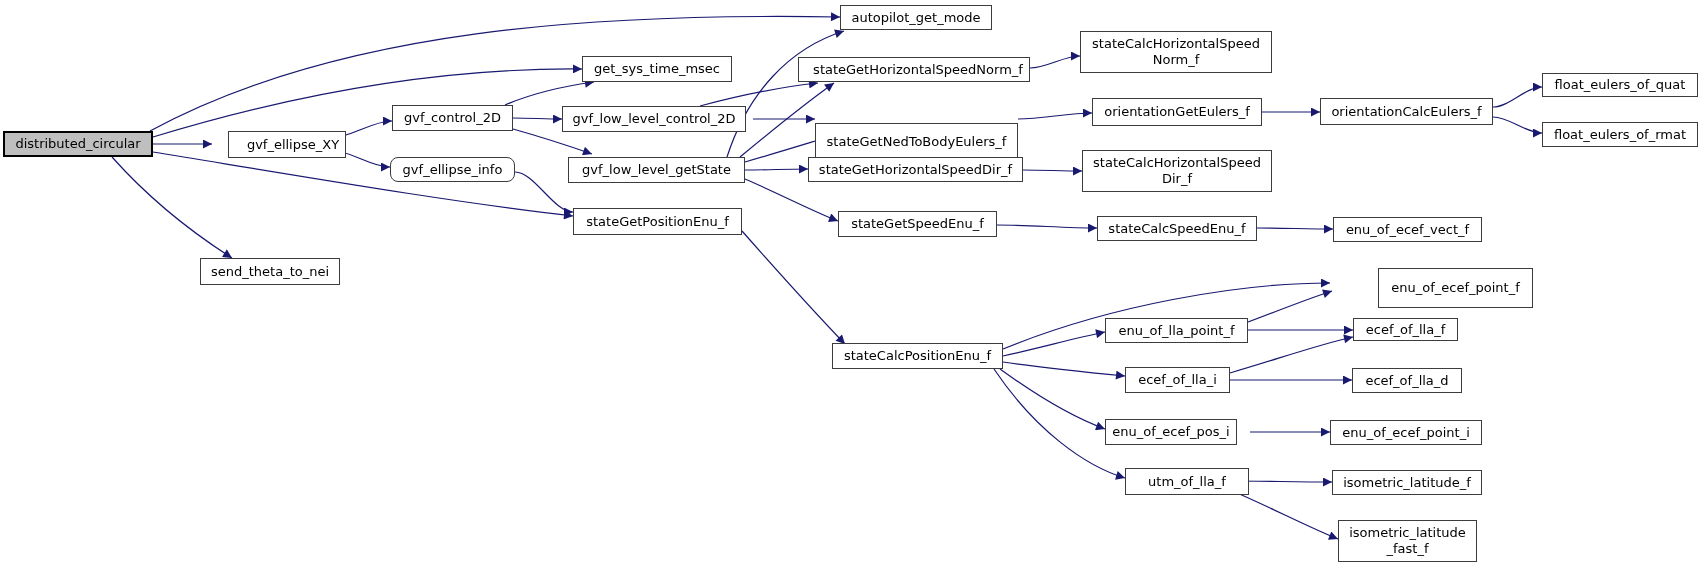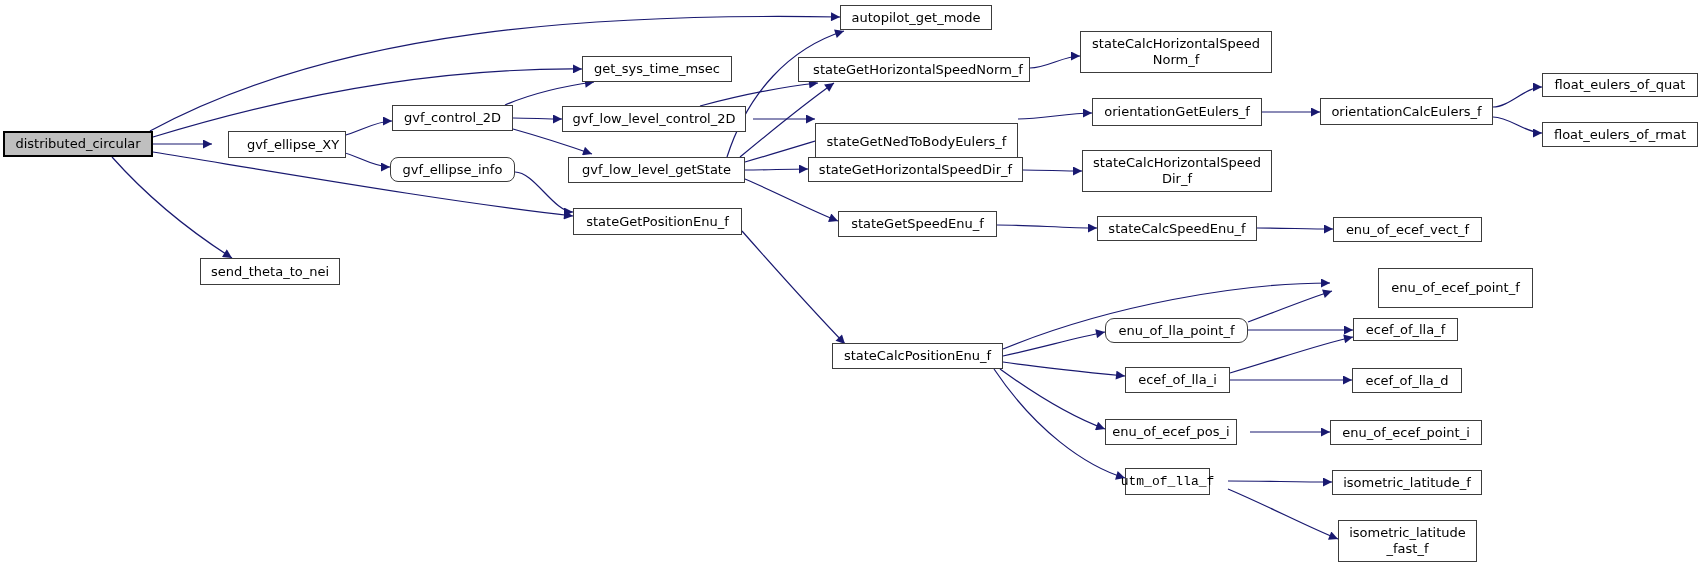--- a/index.html
+++ b/index.html
@@ -94,25 +94,25 @@
       <div class="node" style="left: 1092px; top: 98px; width: 170px; height: 28px;"><span>orientationGetEulers_f</span></div>
       <div class="node" style="left: 1082px; top: 150px; width: 190px; height: 42px;"><span>stateCalcHorizontalSpeed
 Dir_f</span></div>
       <div class="node" style="left: 1097px; top: 216px; width: 160px; height: 25px;"><span>stateCalcSpeedEnu_f</span></div>
       <div class="node" style="left: 832px; top: 343px; width: 171px; height: 26px;"><span>stateCalcPositionEnu_f</span></div>
       <div class="node" style="left: 1320px; top: 98px; width: 173px; height: 27px;"><span>orientationCalcEulers_f</span></div>
       <div class="node" style="left: 1542px; top: 73px; width: 156px; height: 24px;"><span>float_eulers_of_quat</span></div>
       <div class="node" style="left: 1542px; top: 122px; width: 156px; height: 25px;"><span>float_eulers_of_rmat</span></div>
       <div class="node" style="left: 1333px; top: 217px; width: 149px; height: 25px;"><span>enu_of_ecef_vect_f</span></div>
       <div class="node" style="left: 1330px; top: 268px; width: 155px; height: 40px; margin-left: 48px;"><span>enu_of_ecef_point_f</span></div>
-      <div class="node" style="left: 1105px; top: 318px; width: 143px; height: 25px; border-radius: 9px;"><span>enu_of_lla_point_f</span></div>
+      <div class="node" style="left: 1105px; top: 318px; width: 143px; height: 25px;"><span>enu_of_lla_point_f</span></div>
       <div class="node" style="left: 1353px; top: 318px; width: 105px; height: 23px;"><span>ecef_of_lla_f</span></div>
       <div class="node" style="left: 1125px; top: 367px; width: 105px; height: 26px;"><span>ecef_of_lla_i</span></div>
       <div class="node" style="left: 1352px; top: 368px; width: 110px; height: 25px;"><span>ecef_of_lla_d</span></div>
       <div class="node" style="left: 1105px; top: 419px; width: 132px; height: 26px;"><span>enu_of_ecef_pos_i</span></div>
       <div class="node" style="left: 1330px; top: 420px; width: 152px; height: 25px;"><span>enu_of_ecef_point_i</span></div>
-      <div class="node" style="left: 1125px; top: 468px; width: 85px; height: 27px; font-family: Liberation Mono, monospace;"><span>utm_of_lla_f</span></div>
+      <div class="node" style="left: 1125px; top: 468px; width: 124px; height: 27px;"><span>utm_of_lla_f</span></div>
       <div class="node" style="left: 1332px; top: 470px; width: 150px; height: 25px;"><span>isometric_latitude_f</span></div>
       <div class="node" style="left: 1338px; top: 520px; width: 139px; height: 42px;"><span>isometric_latitude
 _fast_f</span></div>
       <div class="node" style="left: 200px; top: 258px; width: 140px; height: 27px;"><span>send_theta_to_nei</span></div>
     </div>
 </div>
 
 </body></html>

